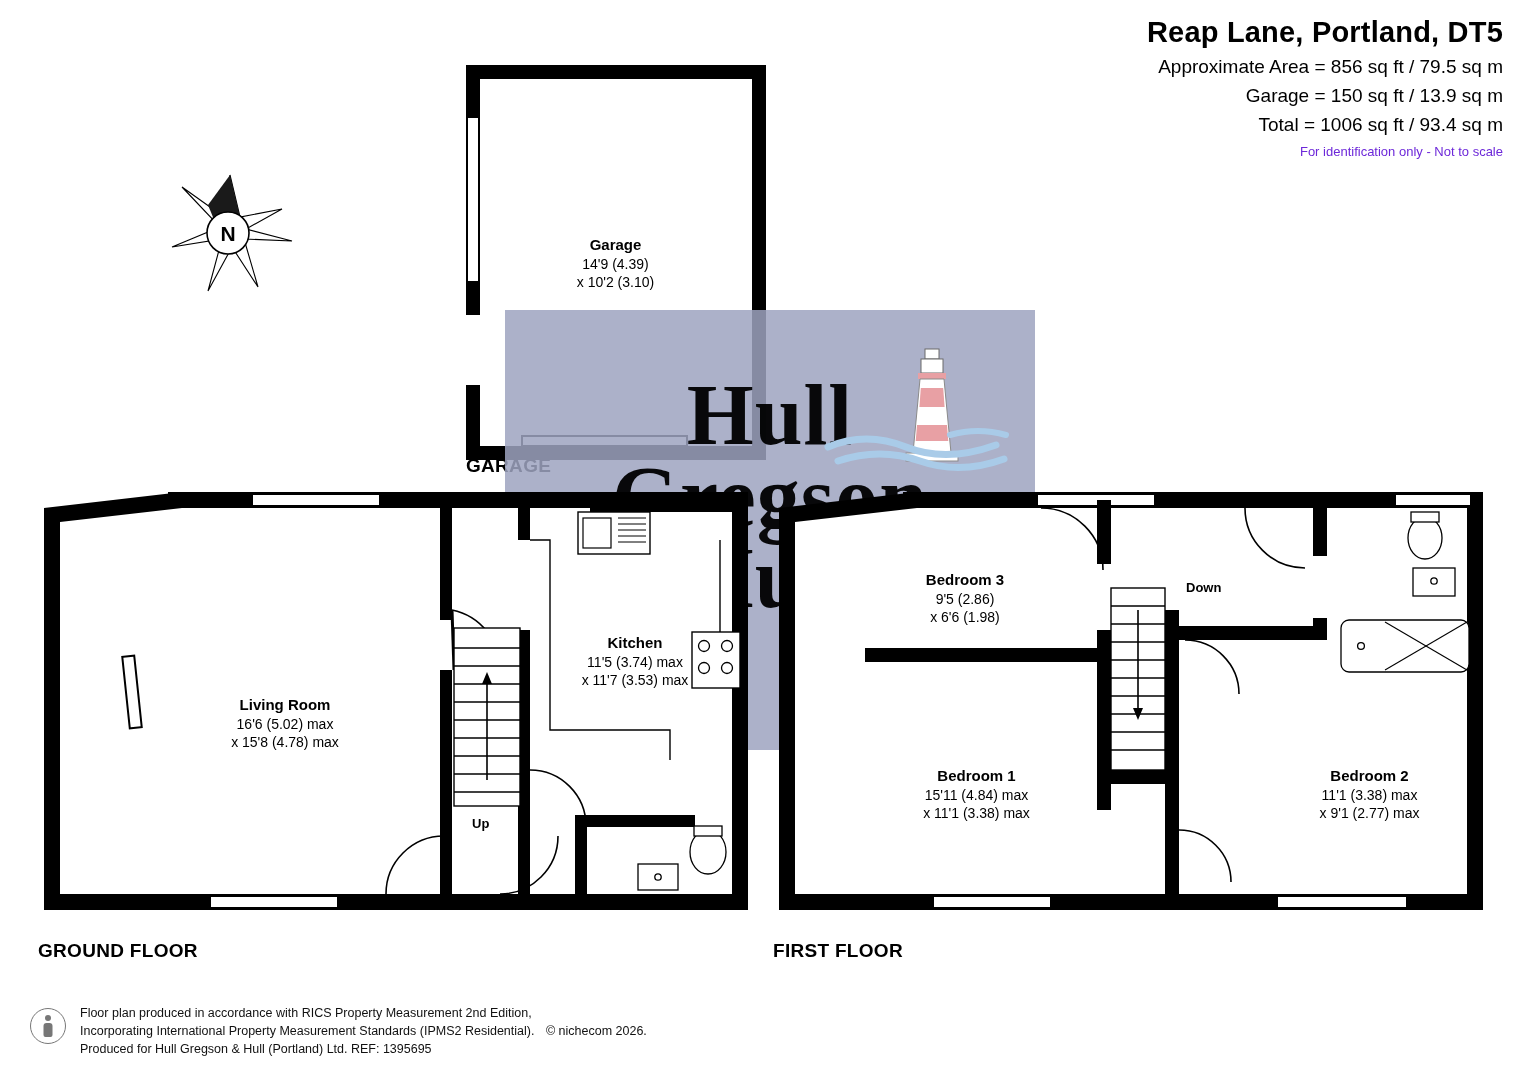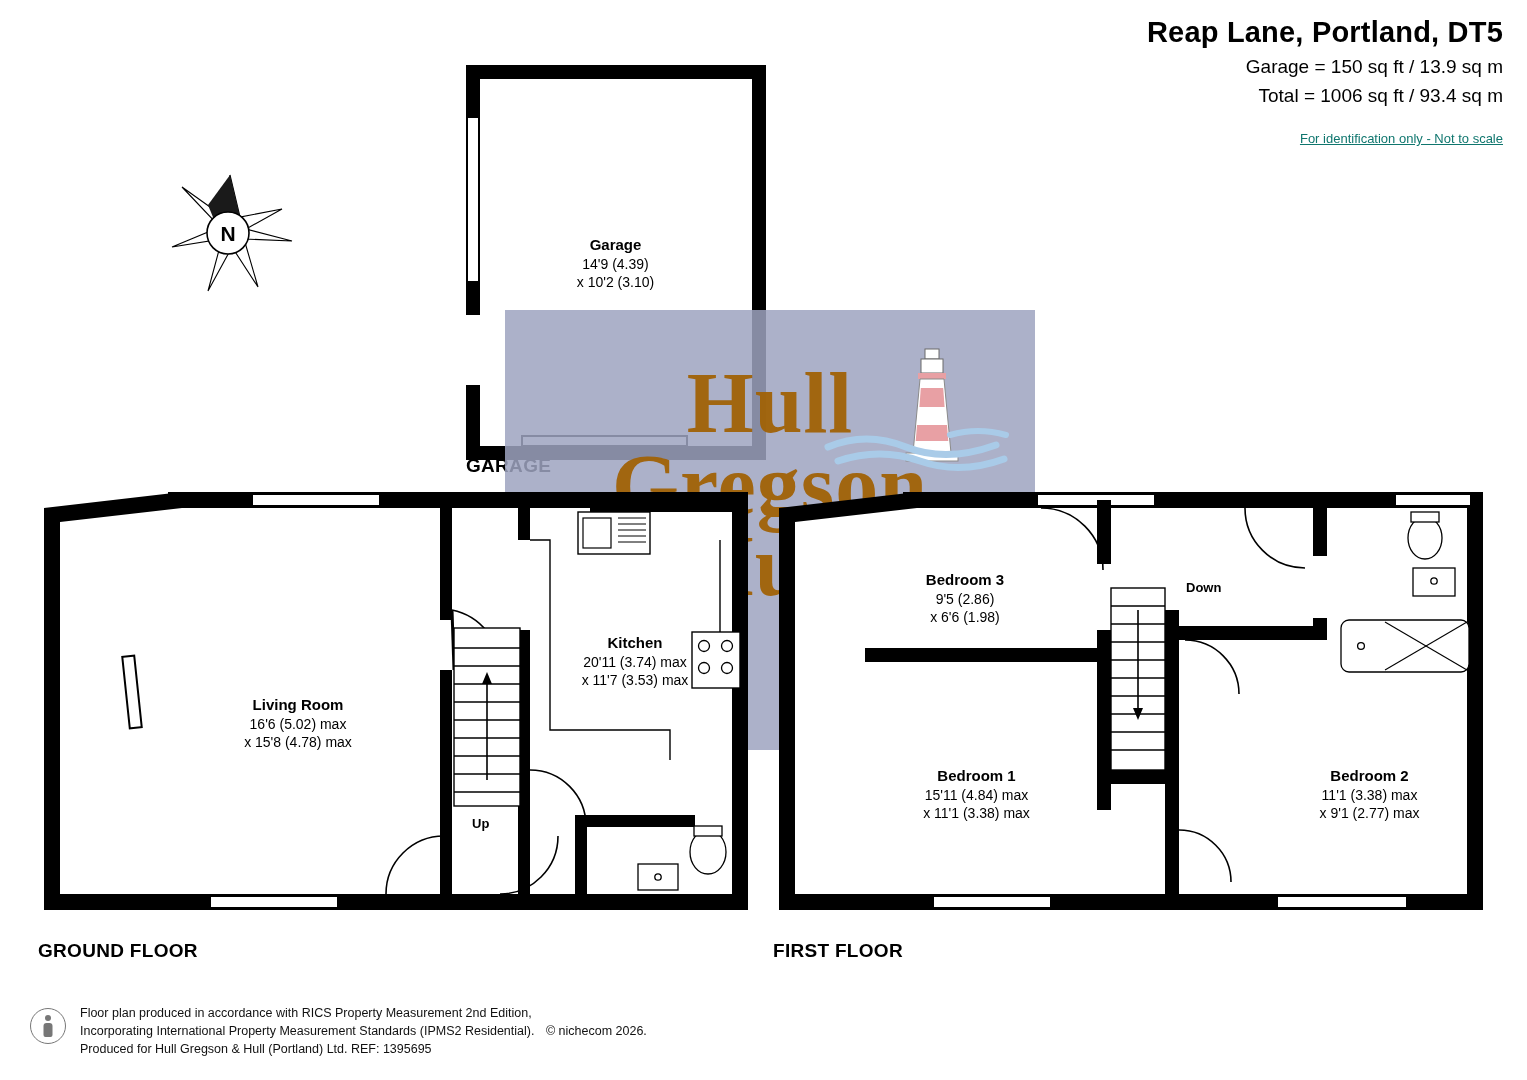--- a/index.html
+++ b/index.html
@@ -10,41 +10,41 @@
     color:#000;
     position:relative;
     overflow:hidden;
   }
   .abs { position:absolute; }
 
   
   #header { right:24px; top:16px; text-align:right; }
   #title { font-size:29px; font-weight:bold; letter-spacing:0.2px; }
   .hline { font-size:19px; margin-top:7px; }
-  #disclaimer { font-size:13px; margin-top:24px; color:#0f766e;text-decoration:underline; }
+  #disclaimer { font-size:13px; margin-top:8px; color:#6d28d9; }
 
   
   .floor-caption { font-size:19px; font-weight:bold; letter-spacing:0.3px; }
 
   
   .room { text-align:center; line-height:1.32; }
   .room .rname { font-size:15px; font-weight:bold; }
   .room .rdim { font-size:14px; }
 
   .small-lbl { font-size:13px; font-weight:bold; }
 
   
   #shade {
     left:505px; top:310px; width:530px; height:440px;
     background:#9ea3c0; opacity:0.85;
   }
 
   
-  #wm { left:575px; top:363px; width:390px; text-align:center;
-        font-family:"Liberation Serif", serif; color:#a16207;
+  #wm { left:575px; top:375px; width:390px; text-align:center;
+        font-family:"Liberation Serif", serif; color:#000000;
         font-size:86px; font-weight:bold; line-height:0.95; opacity:0.95; }
   #wm div { letter-spacing:1px; }
 
   
   #footer { left:30px; bottom:22px; display:flex; align-items:flex-start; gap:14px; }
   #footer .ftext { font-size:12.5px; line-height:1.45; color:#111; }
   #foot-badge {
     width:34px; height:34px; border-radius:50%;
     border:1.5px solid #777; position:relative; flex:none; margin-top:4px;
   }
@@ -56,20 +56,21 @@
     content:""; position:absolute; left:50%; top:14px; transform:translateX(-50%);
     width:9px; height:14px; background:#777; border-radius:3px 3px 2px 2px;
   }
   .nowrap{white-space:nowrap;}
 </style>
 </head>
 <body>
 
 <div id="header" class="abs">
   <div id="title">Reap Lane, Portland, DT5</div>
+  <div class="hline">Approximate Area = 856 sq ft / 79.5 sq m</div>
   <div class="hline">Garage = 150 sq ft / 13.9 sq m</div>
   <div class="hline">Total = 1006 sq ft / 93.4 sq m</div>
   <div id="disclaimer">For identification only - Not to scale</div>
 </div>
 
 <div class="abs" style="left:160px; top:165px; width:145px; height:130px;">
   <svg width="145" height="130" viewBox="0 0 145 130">
     <path d="M70 10 L80 52 L122 44 L86 64 L132 76 L84 74 L98 122 L72 82 L48 126 L62 74 L12 82 L60 62 L22 22 L64 52 Z" fill="#ffffff" stroke="#000" stroke-width="1.1"></path>
     <path d="M70 10 L80 52 L62 74 L48 40 Z" fill="#1a1a1a"></path>
     <circle cx="68" cy="68" r="21" fill="#ffffff" stroke="#000" stroke-width="1.6"></circle>
@@ -202,29 +203,29 @@
 
     <g stroke="#000" stroke-width="1.3" fill="#ffffff">
       <ellipse cx="678" cy="372" rx="18" ry="22"></ellipse>
       <rect x="664" y="346" width="28" height="10"></rect>
       <rect x="608" y="384" width="40" height="26"></rect>
       <circle cx="628" cy="397" r="3.2" fill="none"></circle>
     </g>
   </svg>
 </div>
 
-<div class="abs room" style="left:188px; top:695px; width:220px;">
+<div class="abs room" style="left:175px; top:695px; width:220px;">
   <div class="rname">Living Room</div>
   <div class="rdim">16'6 (5.02) max</div>
   <div class="rdim">x 15'8 (4.78) max</div>
 </div>
 
 <div class="abs room" style="left:535px; top:633px; width:200px;">
   <div class="rname">Kitchen</div>
-  <div class="rdim">20'11 (3.74) max</div>
+  <div class="rdim">11'5 (3.74) max</div>
   <div class="rdim">x 11'7 (3.53) max</div>
 </div>
 
 <div class="abs small-lbl" style="left:472px; top:816px;text-align:center;">Up</div>
 <div class="abs floor-caption" style="left:38px; top:940px;">GROUND FLOOR</div>
 
 <div class="abs" style="left:765px; top:480px; width:740px; height:450px;">
   <svg width="740" height="450" viewBox="0 0 740 450">
 
     <path d="M30 30 L150 18 L150 430 L30 430 Z" fill="#ffffff"></path>

